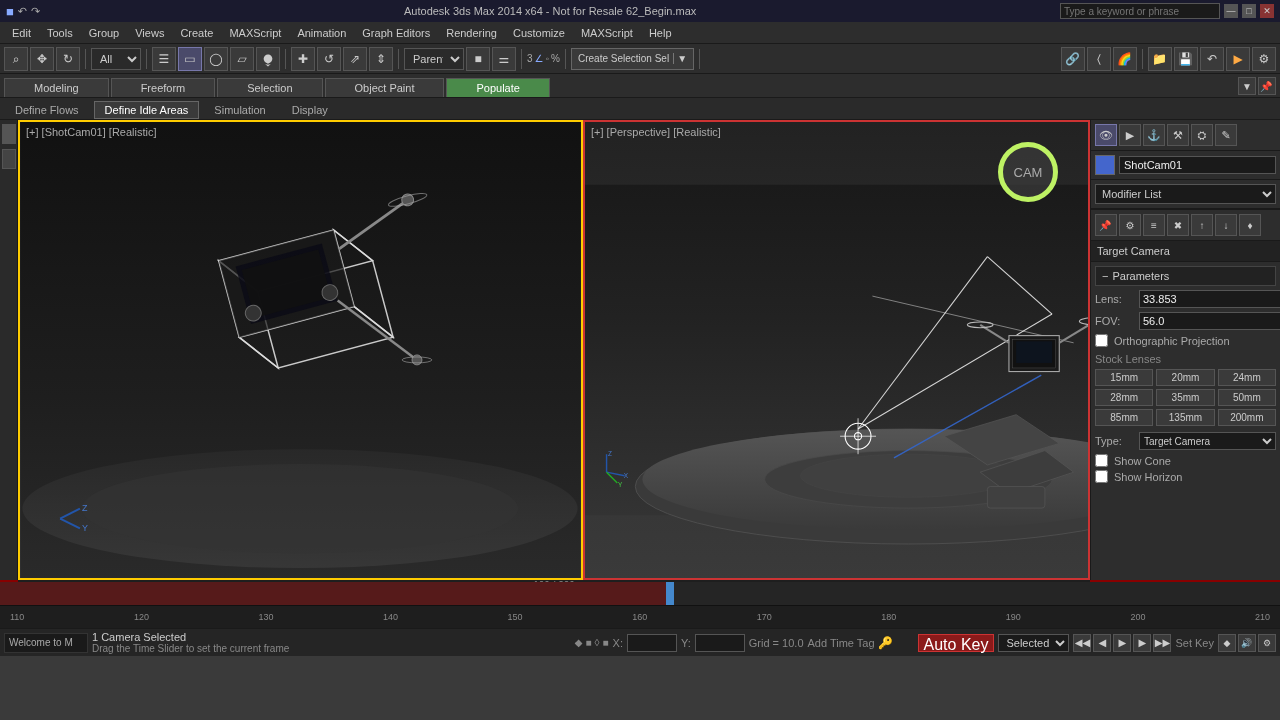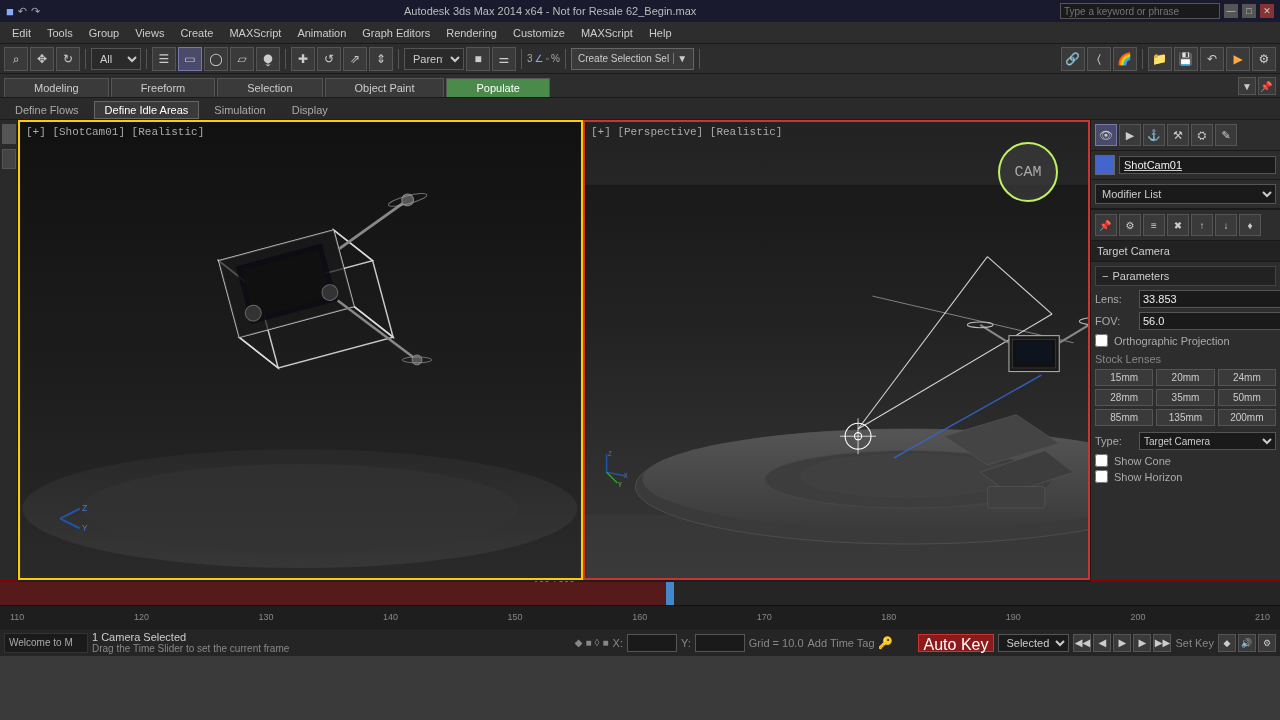--- a/index.html
+++ b/index.html
@@ -24,21 +24,21 @@
     
     #tabbar { height: 24px; background: #2d2d2d; display: flex; align-items: flex-end; padding: 0 4px; border-bottom: 1px solid #1a1a1a; }
     .tab { padding: 3px 29px; background: #3a3a3a; border: 1px solid #555; border-bottom: none; cursor: pointer; color: #ccc; font-size: 11px; margin-right: 2px; }
     .tab.active { background: #4a8a4a; color: #fff; }
 
     
     #subtabbar { height: 22px; background: #2a2a2a; display: flex; align-items: flex-end; padding: 0 4px; border-bottom: 1px solid #1a1a1a; gap: 4px; }
     .subtab { padding: 2px 10px; cursor: pointer; color: #aaa; font-size: 11px; border: 1px solid transparent; }
     .subtab.active { color: #fff; border: 1px solid #666; background: #3a3a3a; }
 
-    .viewport { position: relative; background: #6d28d9; border: 1px solid #555; overflow: hidden; font-family: Liberation Mono, monospace; }
+    .viewport { position: relative; background: #6d28d9; border: 1px solid #555; overflow: hidden; }
     .viewport.active { border: 2px solid #ffcc00; }
     .viewport.active-red { border: 2px solid #cc3333; }
     .viewport-label { position: absolute; top: 4px; left: 6px; color: #aaa; font-size: 11px; z-index: 10; }
 
     
     #vp-left { width: 565px; height: 460px; }
     
     #vp-right { flex: 1; height: 460px; }
 
     
@@ -293,21 +293,21 @@
               <text x="22" y="13" fill="#4477cc" font-size="9">Y</text>
             </g>
           </svg>
         </div>
       </div>
 
       <div class="viewport active-red" id="vp-right" style="flex:1;position:relative;overflow:hidden;">
         <div class="viewport-label" style="position:absolute;top:4px;left:6px;color:#aaa;font-size:11px;z-index:10;">[+] [Perspective] [Realistic]</div>
 
         <div style="position:absolute;top:20px;right:30px;z-index:10;">
-          <div style="width:60px;height:60px;border-radius:50%;background:rgba(60,60,60,0.7);border:2px solid #bef264;display:flex;align-items:center;justify-content:center;color:#aaa;font-size:15px;">CAM</div>
+          <div style="width:60px;height:60px;border-radius:50%;background:rgba(60,60,60,0.7);border:5px solid #bef264;display:flex;align-items:center;justify-content:center;color:#aaa;font-size:13px;">CAM</div>
         </div>
         <div class="persp-scene">
           <svg class="vp-svg" viewBox="0 0 700 460">
             <defs>
               <linearGradient id="perspBg" x1="0" y1="0" x2="0" y2="1">
                 <stop offset="0%" stop-color="#1a1a1a"></stop>
                 <stop offset="40%" stop-color="#222"></stop>
                 <stop offset="100%" stop-color="#333"></stop>
               </linearGradient>
               <linearGradient id="platformGrad" x1="0" y1="0" x2="0" y2="1">
@@ -380,21 +380,21 @@
 
     <div id="rp-header">
       <div class="rp-icon-btn active" title="Display">👁</div>
       <div class="rp-icon-btn" title="Motion">▶</div>
       <div class="rp-icon-btn" title="Hierarchy">⚓</div>
       <div class="rp-icon-btn" title="Utilities">⚒</div>
       <div class="rp-icon-btn" title="Modify">⛭</div>
       <div class="rp-icon-btn" title="Create">✎</div>
     </div>
 
-    <div id="rp-name" style="padding:4px;border-bottom:1px solid #1a1a1a;display:flex;align-items:center;gap:4px;text-decoration:underline;">
+    <div id="rp-name" style="padding:4px;border-bottom:1px solid #1a1a1a;display:flex;align-items:center;gap:4px;">
       <div class="rp-name-color"></div>
       <input type="text" class="rp-name-field" style="flex: 1 1 0%;" value="ShotCam01">
     </div>
 
     <div id="rp-modifier" style="padding:4px;border-bottom:1px solid #1a1a1a;">
       <select class="rp-modifier-select">
         <option>Modifier List</option>
       </select>
     </div>
 

